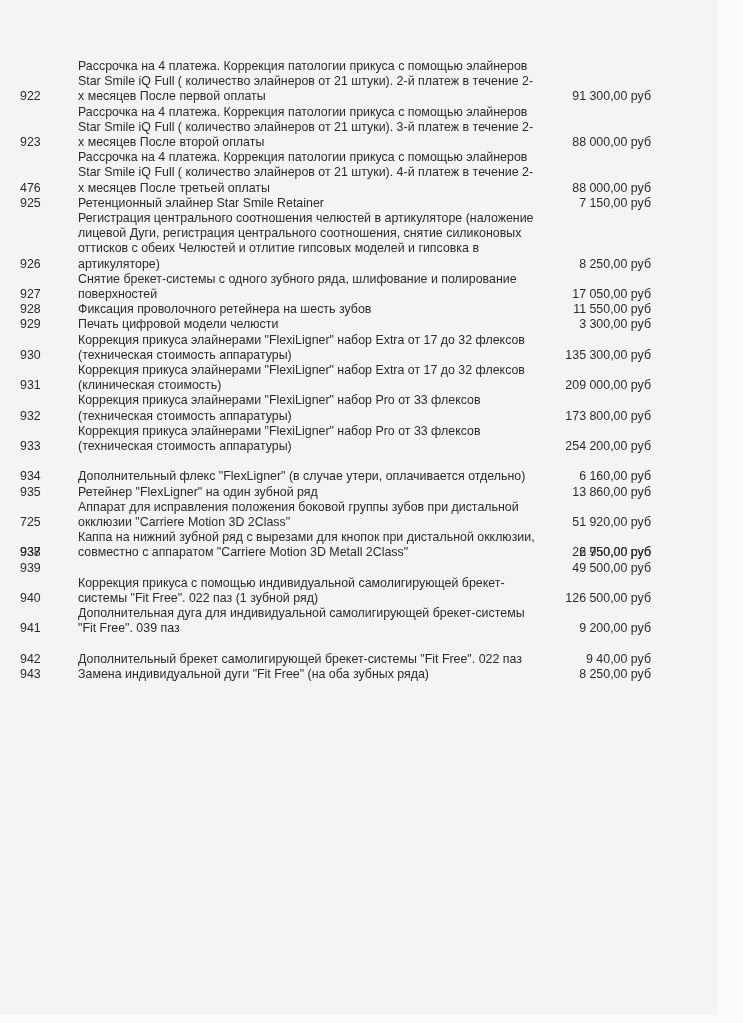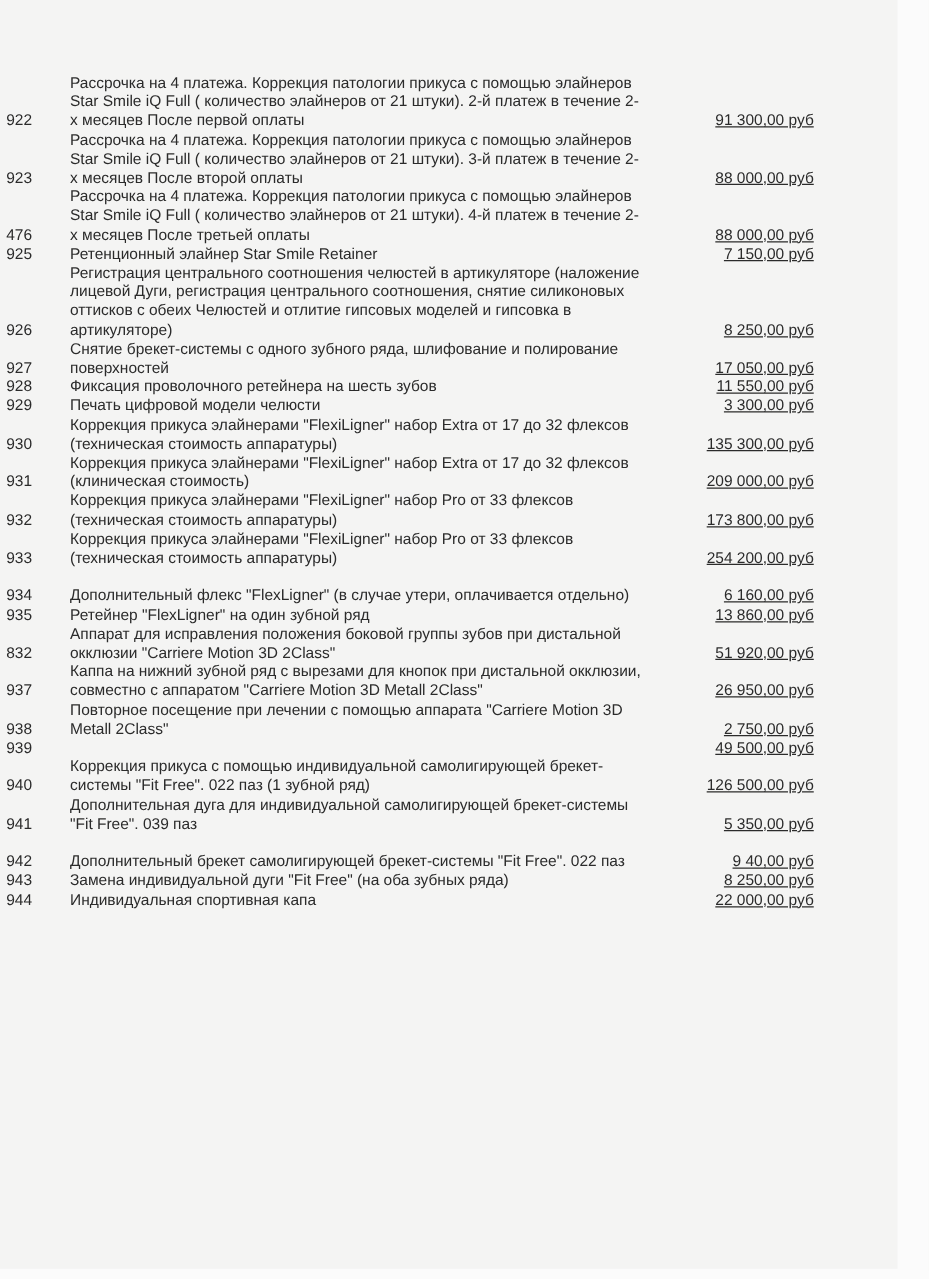--- a/index.html
+++ b/index.html
@@ -34,36 +34,35 @@
       display: flex;
       align-items: flex-end;
       font-size: 12.4px;
       line-height: 15.2px;
     }
     .row.gap-before {
       margin-top: 15.2px;
     }
     .num {
       position: absolute;
-      left: 5px;
+      left: 20px;
       bottom: 0;
       width: 50px;
     }
     .desc {
-      margin-left: 56px;
+      margin-left: 78px;
       width: 460px;
       white-space: pre-line;
     }
     .price {
       position: absolute;
       right: 67px;
       bottom: 0;
       text-align: right;
       white-space: nowrap;
-      text-decoration: underline;
     }
   </style>
 </head>
 <body>
 
 <div class="paper">
   <div class="price-list">
 
     <div class="row">
       <span class="num">922</span>
@@ -157,71 +156,64 @@
       <span class="price">6 160,00 руб</span>
     </div>
 
     <div class="row">
       <span class="num">935</span>
       <span class="desc">Ретейнер "FlexLigner" на один зубной ряд</span>
       <span class="price">13 860,00 руб</span>
     </div>
 
     <div class="row">
-      <span class="num">832</span>
+      <span class="num">725</span>
       <span class="desc">Аппарат для исправления положения боковой группы зубов при дистальной
 окклюзии "Carriere Motion 3D 2Class"</span>
       <span class="price">51 920,00 руб</span>
     </div>
 
     <div class="row">
       <span class="num">937</span>
       <span class="desc">Каппа на нижний зубной ряд с вырезами для кнопок при дистальной окклюзии,
 совместно с аппаратом "Carriere Motion 3D Metall 2Class"</span>
       <span class="price">26 950,00 руб</span>
     </div>
 
     <div class="row">
       <span class="num">938</span>
-      <span class="desc">Повторное посещение при лечении с помощью аппарата "Carriere Motion 3D
-Metall 2Class"</span>
       <span class="price">2 750,00 руб</span>
     </div>
 
     <div class="row gap-before">
       <span class="num">939</span>
       <span class="price">49 500,00 руб</span>
     </div>
 
     <div class="row">
       <span class="num">940</span>
       <span class="desc">Коррекция прикуса с помощью индивидуальной самолигирующей брекет-
 системы "Fit Free". 022 паз (1 зубной ряд)</span>
       <span class="price">126 500,00 руб</span>
     </div>
 
     <div class="row">
       <span class="num">941</span>
       <span class="desc">Дополнительная дуга для индивидуальной самолигирующей брекет-системы
 "Fit Free". 039 паз</span>
-      <span class="price">5 350,00 руб</span>
+      <span class="price">9 200,00 руб</span>
     </div>
 
     <div class="row gap-before">
       <span class="num">942</span>
       <span class="desc">Дополнительный брекет самолигирующей брекет-системы "Fit Free". 022 паз</span>
       <span class="price">9 40,00 руб</span>
     </div>
 
     <div class="row">
       <span class="num">943</span>
       <span class="desc">Замена индивидуальной дуги "Fit Free" (на оба зубных ряда)</span>
       <span class="price">8 250,00 руб</span>
     </div>
 
-    <div class="row">
-      <span class="num">944</span>
-      <span class="desc">Индивидуальная спортивная капа</span>
-      <span class="price">22 000,00 руб</span>
-    </div>
 
   </div>
 </div>
 
 </body></html>

